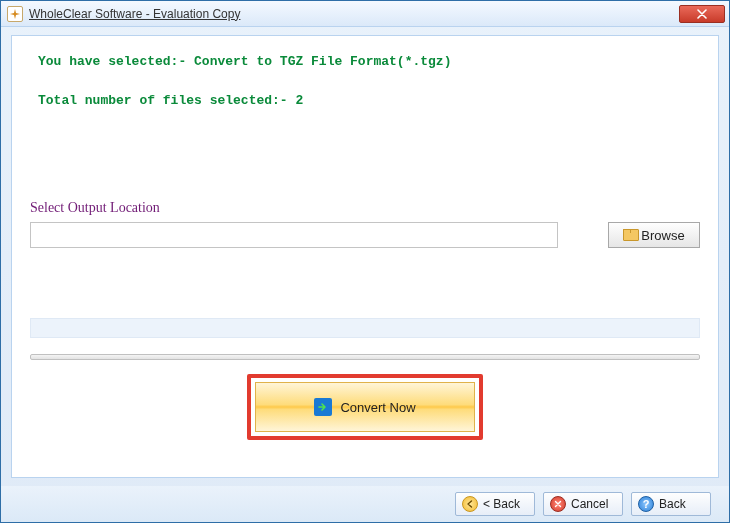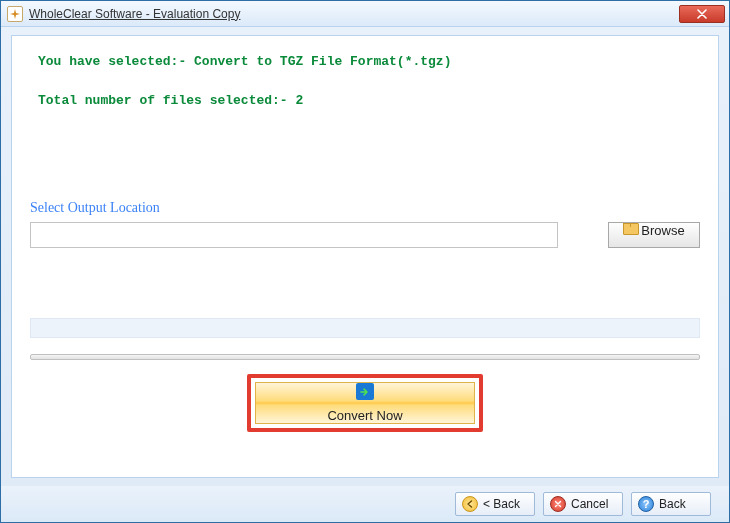--- a/index.html
+++ b/index.html
@@ -74,21 +74,21 @@
     font-size: 13px;
     font-family: Liberation Mono, monospace;
     margin: 2px 0 8px 8px;
   }
   .selection-text + .selection-text { margin-top: 16px; }
 
   .output-label {
     margin-top: 84px;
     font-family: Georgia, "Times New Roman", serif;
     font-size: 14px;
-    color: #3b82f6;
+    color: #701a75;
     margin-bottom: 6px;
   }
   .output-row {
     display: flex;
     gap: 14px;
     align-items: stretch;
   }
   .output-input {
     flex: 1;
     height: 26px;
@@ -96,20 +96,21 @@
     background: #fff;
     padding: 2px 4px;
     font-size: 13px;
   }
   .browse-btn {
     width: 92px;
     height: 26px;
     border: 1px solid #a8a8a8;
     background: linear-gradient(#fefefe, #e6e6e6);
     display: flex;
+    align-items: center;
     justify-content: center;
     gap: 4px;
     cursor: pointer;
     font-size: 13px;
     color: #222;
     margin-left: 36px;
   }
   .folder-icon {
     width: 14px; height: 12px; display: inline-block; position: relative;
   }
@@ -154,32 +155,31 @@
     width: 236px;
     padding: 4px;
     border: 4px solid #e23b2f;
     border-radius: 2px;
     display: flex;
     justify-content: center;
     background: #fff;
   }
   .convert-btn {
     width: 100%;
-    height: 42px;
+    height: 50px;
     border: 1px solid #e0b24a;
     background: linear-gradient(#fff5d8 0%, #fedc7b 45%, #fec94a 50%, #fedc7b 55%, #fff5d8 100%);
     display: flex;
     align-items: center;
     justify-content: center;
     gap: 8px;
     cursor: pointer;
     font-size: 13px;
     color: #222;
     font-weight: 500;
-    flex-direction: column;
   }
   .convert-icon {
     width: 18px; height: 18px;
     background: #1979d4;
     border-radius: 2px;
     display:flex; align-items:center; justify-content:center;
   }
   .convert-icon svg { width: 12px; height: 12px; }
 
   

